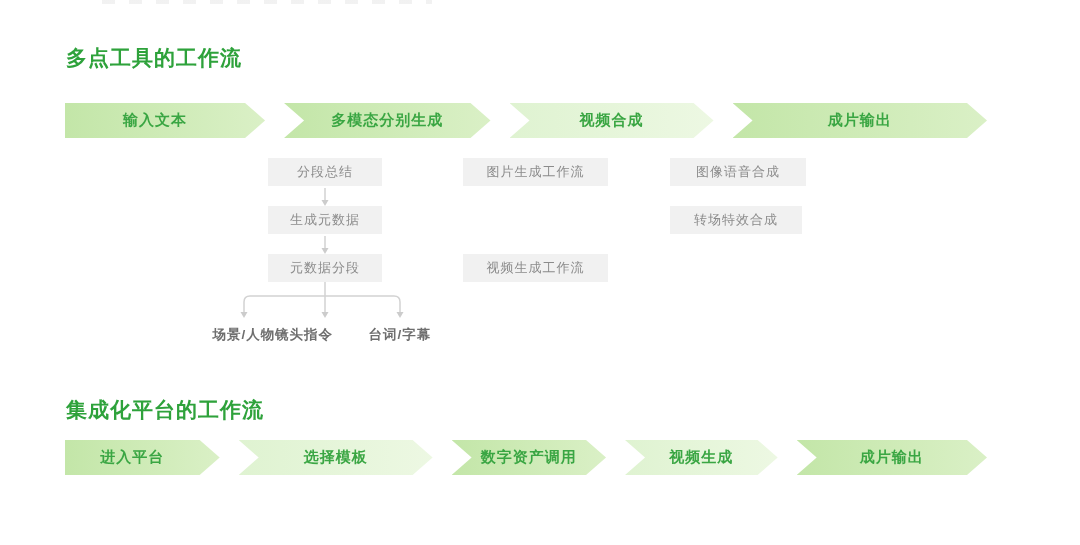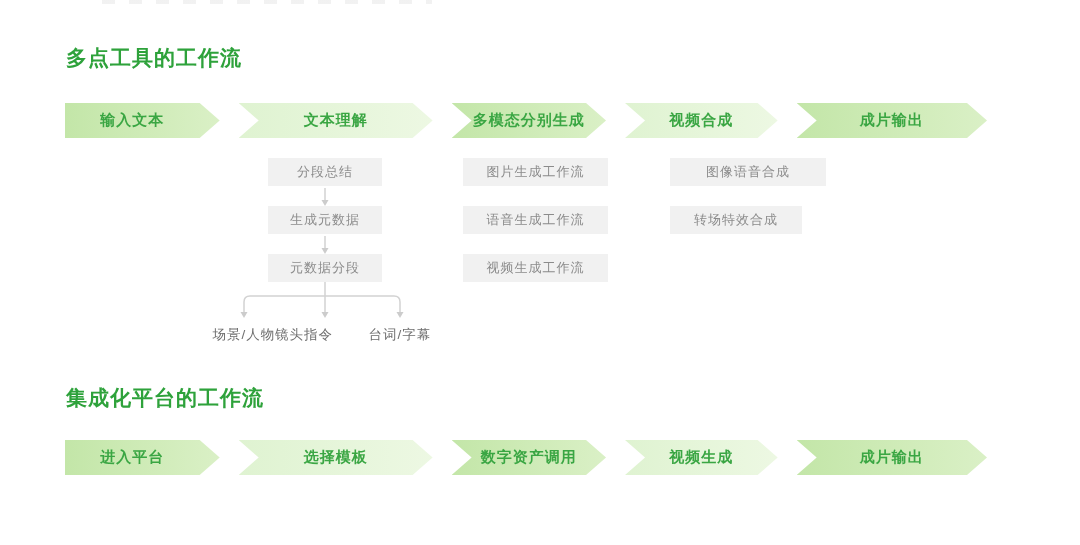--- a/index.html
+++ b/index.html
@@ -7,80 +7,76 @@
   .canvas{position:relative;width:1080px;height:545px;background:#ffffff;overflow:hidden;padding-left:6px;}
 
   
   .top-fragment{position:absolute;left:102px;top:0;width:330px;height:4px;
     background:repeating-linear-gradient(90deg,#ececec 0 13px,transparent 13px 27px);
     opacity:.7;}
 
   .flow-title{position:absolute;margin:0;font-size:21px;font-weight:bold;
     color:#2ea23b;letter-spacing:1px;white-space:nowrap;}
   #title1{left:66px;top:44px;}
-  #title2{left:66px;top:384px;}
+  #title2{left:66px;top:396px;}
 
   .chevron-bar{position:absolute;left:65px;width:922px;height:35px;display:flex;gap:19px;}
   #bar1{top:103px;}
   #bar2{top:440px;}
 
   .seg{display:flex;align-items:center;justify-content:center;
     font-size:15px;font-weight:bold;color:#3aa643;letter-spacing:1px;white-space:nowrap;}
   .seg.first{clip-path:polygon(0 0,calc(100% - 20px) 0,100% 50%,calc(100% - 20px) 100%,0 100%);
     padding-right:20px;}
   .seg.mid{clip-path:polygon(0 0,calc(100% - 20px) 0,100% 50%,calc(100% - 20px) 100%,0 100%,20px 50%);}
   .seg.dark{background:linear-gradient(90deg,#c3e6a8,#daf0c6);}
   .seg.light{background:linear-gradient(90deg,#dff3d1,#edf8e3);}
   .w1{flex:150;} .w2{flex:216;} .w3{flex:172;} .w4{flex:170;} .w5{flex:212;}
 
   .subbox{position:absolute;height:28px;background:#f1f1f1;border-radius:0;
     color:#8b8b8b;font-size:13px;font-weight:500;letter-spacing:1px;
     display:flex;align-items:center;justify-content:center;white-space:nowrap;}
 
   .leaf-label{position:absolute;top:326px;transform:translateX(-50%);
-    font-size:13.5px;font-weight:400;color:#6e6e6e;letter-spacing:1px;white-space:nowrap;}
+    font-size:13.5px;font-weight:700;color:#6e6e6e;letter-spacing:1px;white-space:nowrap;}
 
   .connector-layer{position:absolute;left:0;top:0;width:1080px;height:545px;pointer-events:none;}
 </style>
 </head>
 <body>
 
 <div class="canvas">
 
   <div class="top-fragment"></div>
 
   <h2 class="flow-title" id="title1">多点工具的工作流</h2>
 
   <div class="chevron-bar" id="bar1">
     <div class="seg first dark w1">
       <span>输入文本</span>
-    </div>
-    <div class="seg mid light w2">
-      <span>文本理解</span>
     </div>
     <div class="seg mid dark w3">
       <span>多模态分别生成</span>
     </div>
     <div class="seg mid light w4">
       <span>视频合成</span>
     </div>
     <div class="seg mid dark w5">
       <span>成片输出</span>
     </div>
   </div>
 
   <div class="subbox" style="left:268px;top:158px;width:114px">分段总结</div>
   <div class="subbox" style="left:268px;top:206px;width:114px">生成元数据</div>
   <div class="subbox" style="left:268px;top:254px;width:114px">元数据分段</div>
 
   <div class="subbox" style="left:463px;top:158px;width:145px">图片生成工作流</div>
-  <div class="subbox" style="left:463px;top:206px;width:145px">语音生成工作流</div>
   <div class="subbox" style="left:463px;top:254px;width:145px">视频生成工作流</div>
 
-  <div class="subbox" style="left:670px;top:158px;width:156px">图像语音合成</div>
+  <div class="subbox" style="left:670px;top:158px;width:136px">图像语音合成</div>
   <div class="subbox" style="left:670px;top:206px;width:132px">转场特效合成</div>
 
   <svg class="connector-layer" viewBox="0 0 1080 545">
     <g stroke="#d2d2d2" stroke-width="1.5" fill="none">
       <path d="M325,188 L325,200"></path>
       <path d="M325,236 L325,248"></path>
       <path d="M325,282 L325,312"></path>
       <path d="M244,312 L244,302 Q244,296 250,296 L394,296 Q400,296 400,302 L400,312"></path>
     </g>
     <g fill="#cccccc">

